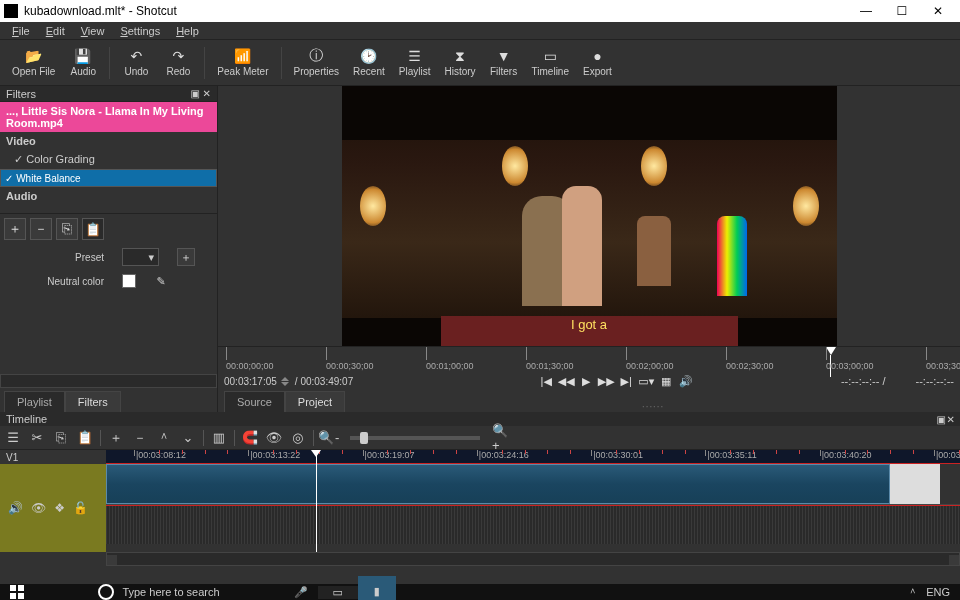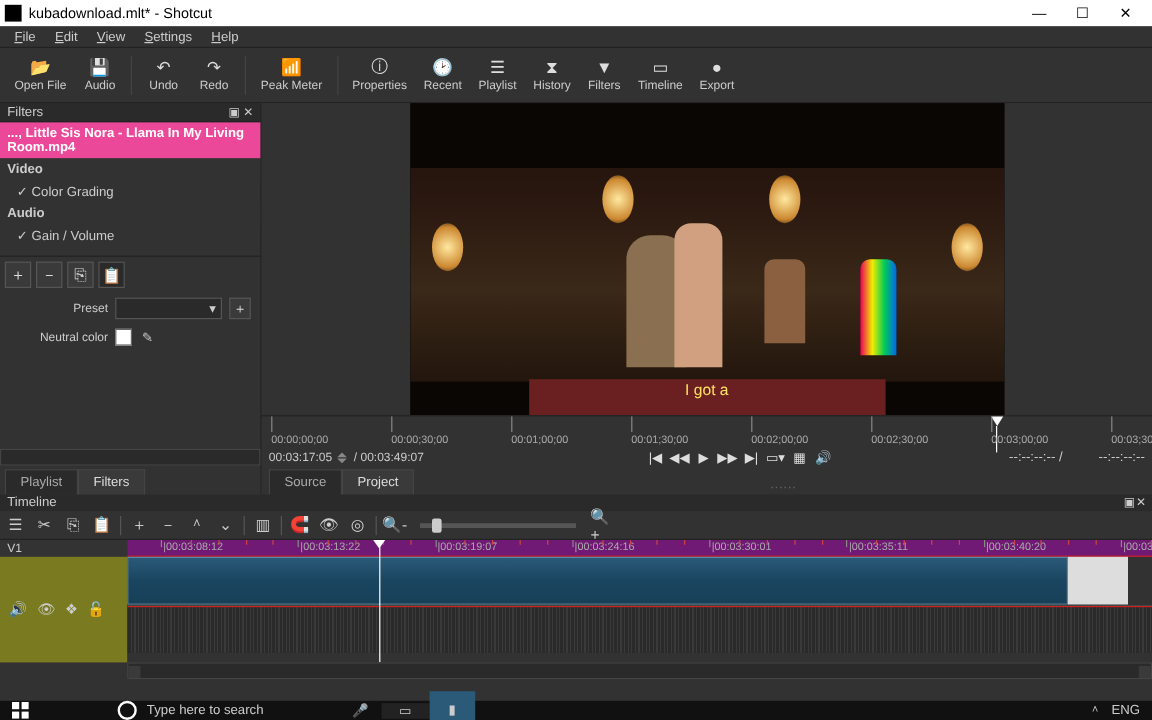--- a/index.html
+++ b/index.html
@@ -20,21 +20,21 @@
 .leftpane{width:218px;background:#323232;display:flex;flex-direction:column;border-right:1px solid #222}
 .pane-hdr{height:16px;background:#2a2a2a;display:flex;align-items:center;padding:0 6px;font-size:10px;color:#aaa;border-bottom:1px solid #222}
 .pane-hdr .x{margin-left:auto;font-size:10px}
 .clipname{background:#ec4899;color:#fff;padding:3px 6px;font-weight:bold;font-size:11px}
 .fgroup{background:#323232;padding:3px 6px;font-weight:bold;font-size:11px}
 .fitem{padding:3px 6px 3px 14px;font-size:11px}
 .fitem.sel{background:#0f6ea8;color:#fff}
 .fbtns{display:flex;gap:4px;padding:4px;margin-top:auto;border-top:1px solid #222}
 .sqbtn{width:22px;height:22px;background:#3a3a3a;border:1px solid #555;display:flex;align-items:center;justify-content:center;font-size:13px;color:#ddd}
 .sqbtn.db{background:#2a2a2a;color:#555}
-.ctrlrow{display:flex;align-items:center;padding:4px 8px;gap:6px}
+.ctrlrow{display:flex;align-items:center;padding:4px 22px;gap:18px}
 .ctrlrow .lbl{font-size:10px;width:82px;text-align:right;color:#ccc}
 .sel{flex:1;height:18px;background:#2a2a2a;border:1px solid #555;display:flex;align-items:center;padding:0 4px;justify-content:space-between;font-size:10px}
 .swatch{width:14px;height:14px;background:#fff;border:1px solid #666}
 .picker{width:14px;height:14px;display:flex;align-items:center;justify-content:center;color:#ccc}
 .slider-wrap{flex:1;display:flex;align-items:center;gap:6px}
 .slider{flex:1;height:14px;background:linear-gradient(90deg,#ffcc66 0%,#fff 55%,#99ccdd 100%);position:relative;border-radius:2px}
 .slider .knob{position:absolute;width:10px;height:18px;background:#ddd;border:1px solid #888;top:-2px;left:55%;border-radius:2px}
 .slval{font-size:10px;white-space:nowrap}
 .rightpane{flex:1;display:flex;flex-direction:column}
 .vidrow{flex:1;display:flex;justify-content:center;align-items:center;background:#323232}
@@ -79,21 +79,21 @@
 .titem{width:18px;height:18px;display:flex;align-items:center;justify-content:center;color:#ccc;font-size:13px}
 .vsep{width:1px;height:16px;background:#555}
 .zslider{width:130px;height:4px;background:#555;position:relative;margin:0 6px}
 .zslider .k{position:absolute;left:10px;top:-4px;width:8px;height:12px;background:#ccc;border-radius:2px}
 .tlbody{height:102px;display:flex;background:#323232}
 .trkhdr{width:106px;background:#323232;display:flex;flex-direction:column}
 .trklabel{height:14px;display:flex;align-items:center;padding:0 6px;font-size:10px;background:#333}
 .trkctrl{flex:1;background:#7a7a20;display:flex;align-items:center;gap:8px;padding:0 8px}
 .trkctrl span{color:#ccc;font-size:12px}
 .tracks{flex:1;position:relative;overflow:hidden}
-.truler{height:14px;background:#701a75;position:relative;border-bottom:1px solid #c22}
+.truler{height:14px;background:#0f172a;position:relative;border-bottom:1px solid #c22}
 .truler .tk{position:absolute;top:0;font-size:9px;color:#aaa;white-space:nowrap}
 .truler .tk::before{content:"";position:absolute;left:-2px;top:0;width:1px;height:6px;background:#888}
 .truler .mtk{position:absolute;top:0;width:1px;height:4px;background:#c44}
 .vtrack{height:40px;position:relative}
 .clip{position:absolute;top:0;bottom:0;background:linear-gradient(180deg,#2a5a78 0%,#1a4560 50%,#174058 100%);border:1px solid #5a8aaa}
 .clipend{position:absolute;top:0;bottom:0;background:#ddd}
 .atrack{height:40px;position:relative;background:#2a2a2a;border-top:1px solid #444}
 .wav{position:absolute;inset:0;background:repeating-linear-gradient(90deg,#3a3a3a 0,#3a3a3a 1px,#2a2a2a 1px,#2a2a2a 3px)}
 .redline{position:absolute;left:0;right:0;top:0;height:1px;background:#c22}
 .plhead{position:absolute;top:0;bottom:0;width:1px;background:#fff;left:210px}
@@ -187,25 +187,23 @@
 
   <div class="leftpane">
     <div class="pane-hdr">
       <span>Filters</span>
       <span class="x">▣ ✕</span>
     </div>
     <div class="clipname">..., Little Sis Nora - Llama In My Living Room.mp4</div>
     <div class="fgroup">Video</div>
     <div id="vfilters">
         <div class="fitem">✓ Color Grading</div>
+        <div class="fitem sel">✓ White Balance</div>
       </div>
     <div class="fgroup">Audio</div>
-    <div id="afilters">
-        <div class="fitem">✓ Gain / Volume</div>
-      </div>
 
     <div style="flex:1"></div>
     <div class="fbtns">
       <div class="sqbtn">＋</div>
       <div class="sqbtn">－</div>
       <div class="sqbtn">⎘</div>
       <div class="sqbtn db">📋</div>
     </div>
     <div class="ctrlrow">
       <div class="lbl">Preset</div>

